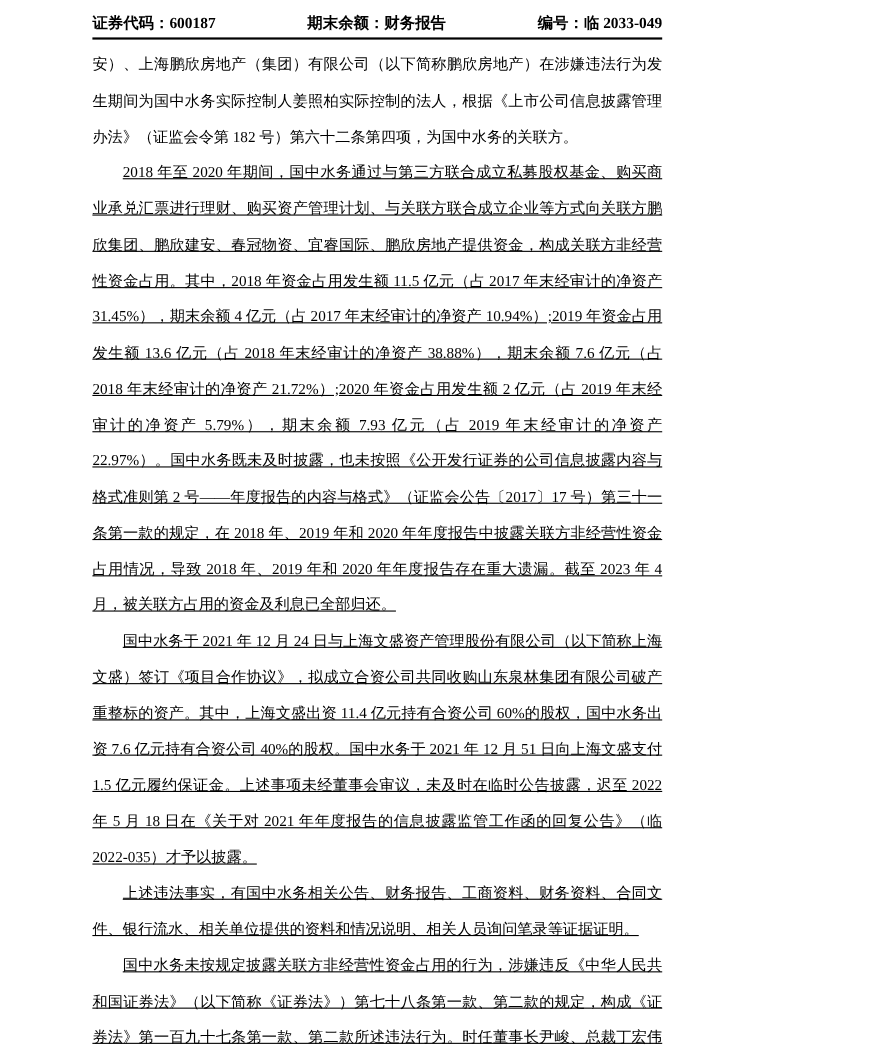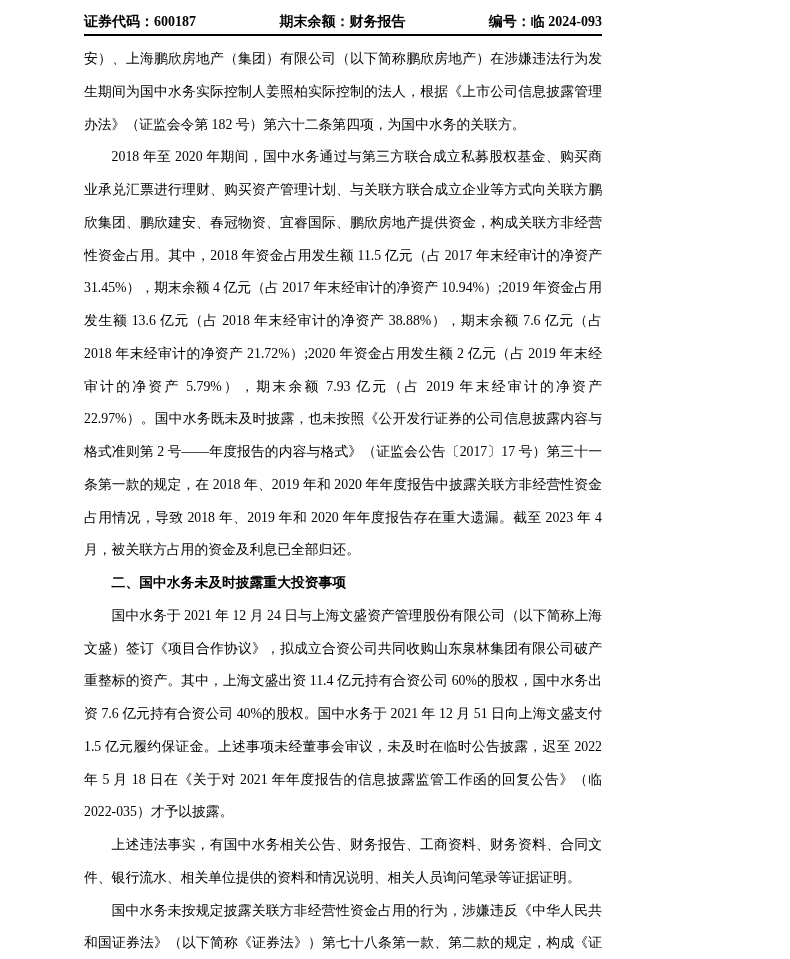--- a/index.html
+++ b/index.html
@@ -36,41 +36,41 @@
     font-size: 13.8px;
     line-height: 32.75px;
     text-align: justify;
   }
   .doc-body p {
     margin: 0;
     padding: 0;
   }
   .doc-body p.indent {
     text-indent: 2em;
+    text-decoration: underline;
   }
   .doc-body p.heading {
     text-indent: 2em;
     font-weight: bold;
   }
 </style>
 </head>
 <body>
 
 <div class="page">
   <div class="content">
 
     <div class="doc-header">
       <span><span>证券代码：</span><span>600187</span></span>
       <span><span>期末余额：</span><span>财务报告</span></span>
-      <span><span>编号：</span><span>临 2024-093</span></span>
+      <span><span>编号：</span><span>临 2033-049</span></span>
     </div>
 
     <div class="doc-body">
         <p>安）、上海鹏欣房地产（集团）有限公司（以下简称鹏欣房地产）在涉嫌违法行为发生期间为国中水务实际控制人姜照柏实际控制的法人，根据《上市公司信息披露管理办法》（证监会令第 182 号）第六十二条第四项，为国中水务的关联方。</p>
         <p class="indent">2018 年至 2020 年期间，国中水务通过与第三方联合成立私募股权基金、购买商业承兑汇票进行理财、购买资产管理计划、与关联方联合成立企业等方式向关联方鹏欣集团、鹏欣建安、春冠物资、宜睿国际、鹏欣房地产提供资金，构成关联方非经营性资金占用。其中，2018 年资金占用发生额 11.5 亿元（占 2017 年末经审计的净资产 31.45%），期末余额 4 亿元（占 2017 年末经审计的净资产 10.94%）;2019 年资金占用发生额 13.6 亿元（占 2018 年末经审计的净资产 38.88%），期末余额 7.6 亿元（占 2018 年末经审计的净资产 21.72%）;2020 年资金占用发生额 2 亿元（占 2019 年末经审计的净资产 5.79%），期末余额 7.93 亿元（占 2019 年末经审计的净资产 22.97%）。国中水务既未及时披露，也未按照《公开发行证券的公司信息披露内容与格式准则第 2 号——年度报告的内容与格式》（证监会公告〔2017〕17 号）第三十一条第一款的规定，在 2018 年、2019 年和 2020 年年度报告中披露关联方非经营性资金占用情况，导致 2018 年、2019 年和 2020 年年度报告存在重大遗漏。截至 2023 年 4 月，被关联方占用的资金及利息已全部归还。</p>
-        <p class="heading">二、国中水务未及时披露重大投资事项</p>
         <p class="indent">国中水务于 2021 年 12 月 24 日与上海文盛资产管理股份有限公司（以下简称上海文盛）签订《项目合作协议》，拟成立合资公司共同收购山东泉林集团有限公司破产重整标的资产。其中，上海文盛出资 11.4 亿元持有合资公司 60%的股权，国中水务出资 7.6 亿元持有合资公司 40%的股权。国中水务于 2021 年 12 月 51 日向上海文盛支付 1.5 亿元履约保证金。上述事项未经董事会审议，未及时在临时公告披露，迟至 2022 年 5 月 18 日在《关于对 2021 年年度报告的信息披露监管工作函的回复公告》（临 2022-035）才予以披露。</p>
         <p class="indent">上述违法事实，有国中水务相关公告、财务报告、工商资料、财务资料、合同文件、银行流水、相关单位提供的资料和情况说明、相关人员询问笔录等证据证明。</p>
         <p class="indent">国中水务未按规定披露关联方非经营性资金占用的行为，涉嫌违反《中华人民共和国证券法》（以下简称《证券法》）第七十八条第一款、第二款的规定，构成《证券法》第一百九十七条第一款、第二款所述违法行为。时任董事长尹峻、总裁丁宏伟是信息披露的主要负责人，未及时组织国中水务进行信息披露，保证相关定期报告的完整性，未勤勉尽责，是该违法行为直接负责的主管人员。时任董事会秘书庄建龙、财务总监章韬未尽到合理注意义务，未勤勉尽责，是其他直接责任人员。鹏欣集团与国中水</p>
       </div>
 
   </div>
 </div>
 
 </body></html>

